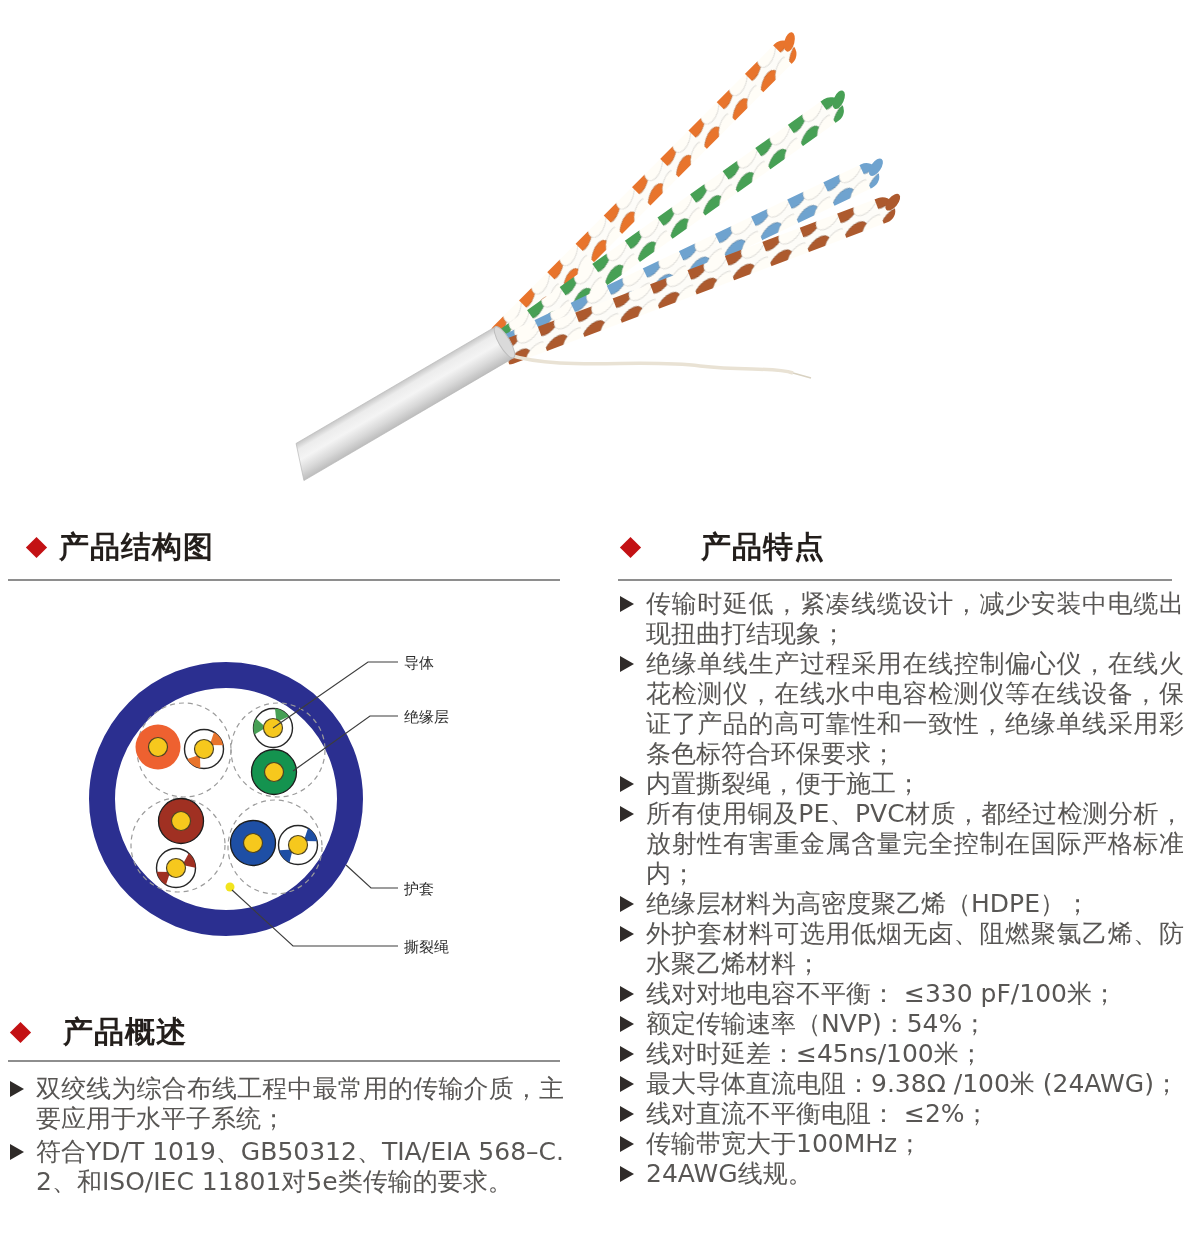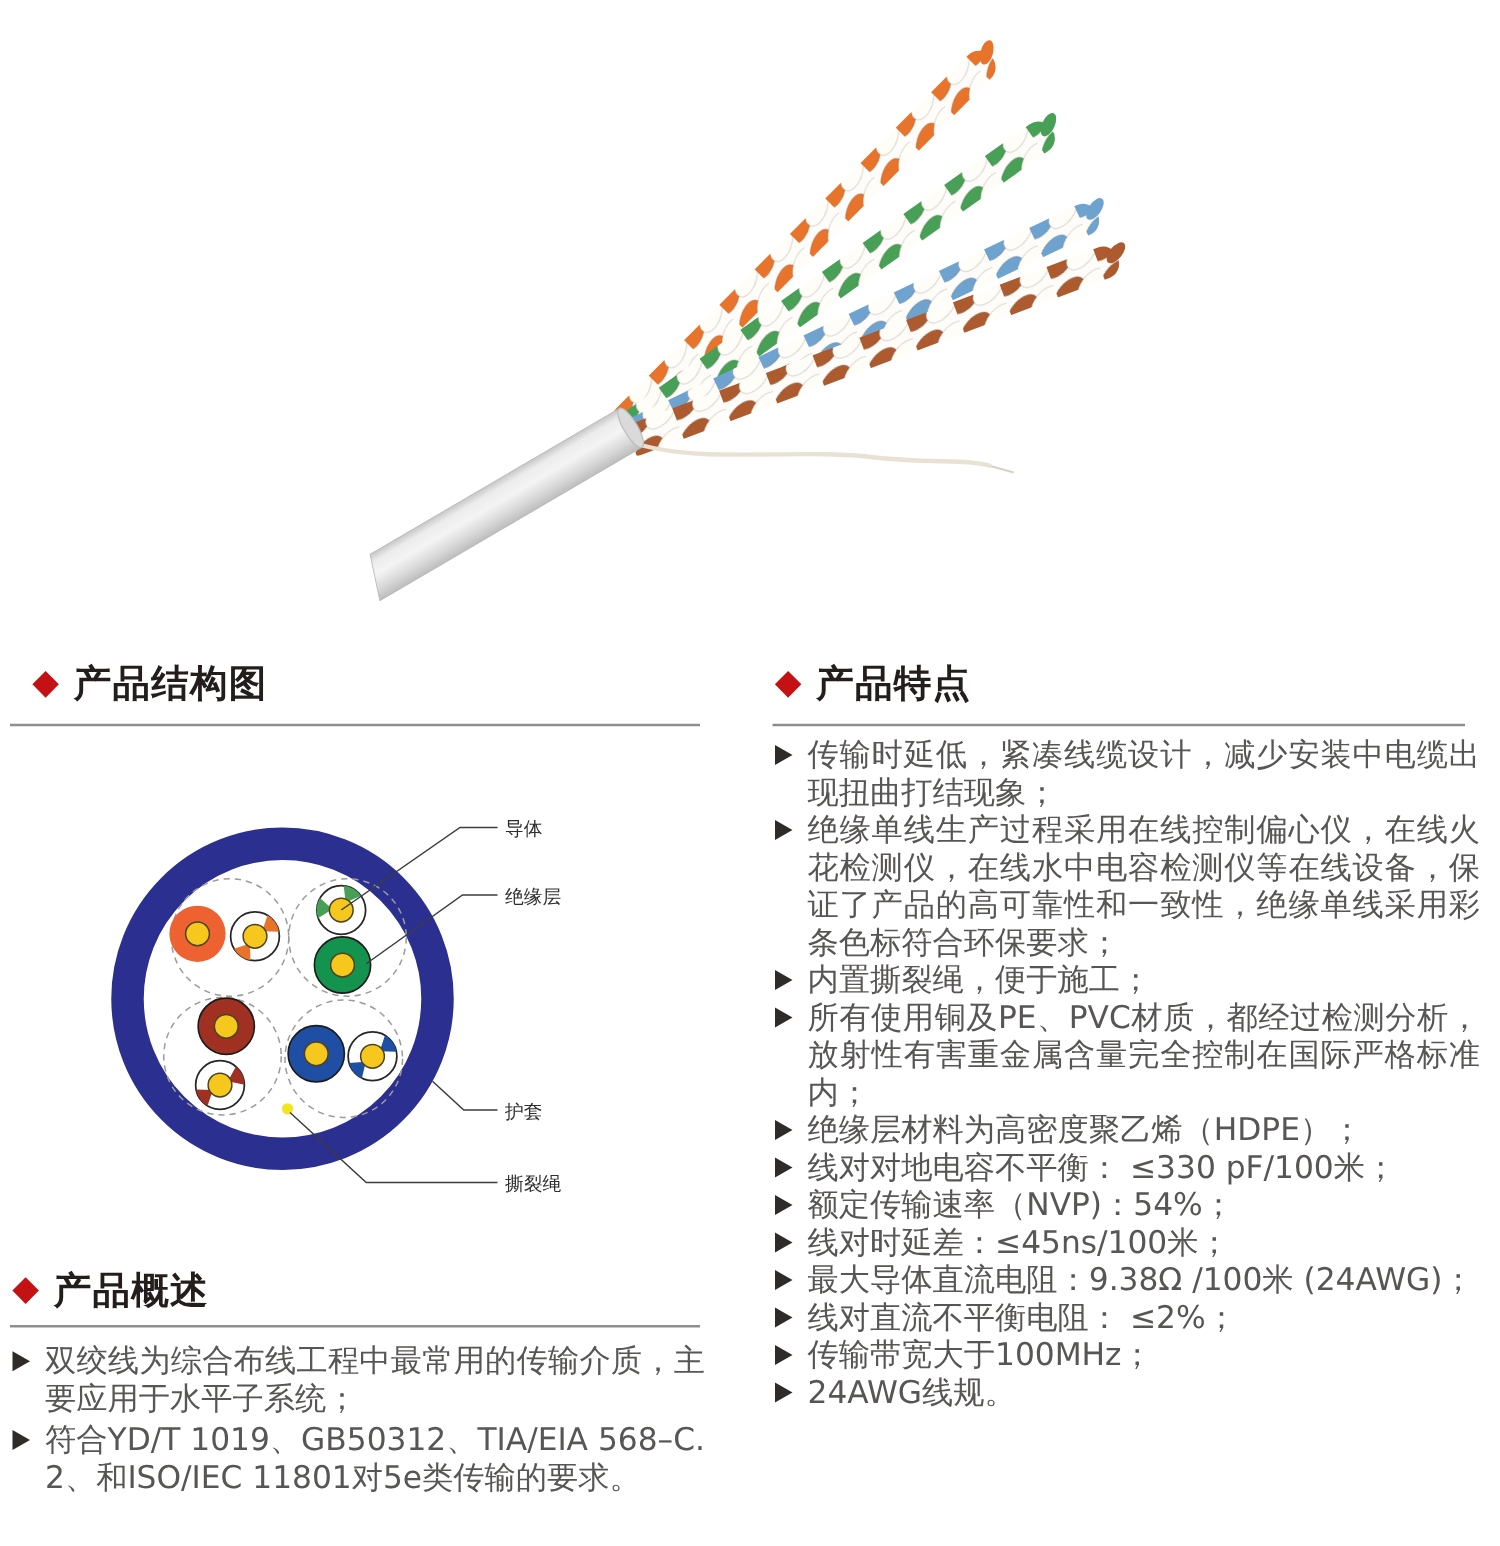--- a/index.html
+++ b/index.html
@@ -33,22 +33,22 @@
   .rule{position:absolute;height:2px;background:var(--rule);}
   
   .blist{position:absolute;list-style:none;margin:0;padding:0;}
   .blist li{display:flex;align-items:flex-start;}
   .tri{flex:none;width:0;height:0;border-left:14px solid #2f2b29;border-top:8.5px solid transparent;border-bottom:8.5px solid transparent;margin:7px 12px 0 2px;}
   .li-text{font-size:25px;line-height:30px;color:var(--body-text);word-break:break-all;text-align:justify;}
   #overview-list li{margin-bottom:3px;}
   #overview-list{left:8px;top:1074px;width:556px;}
   #features-list{left:618px;top:589px;width:566px;}
   #structure-header{left:24px;top:528px;}
-  #features-header{left:618px;top:528px;}
-  #overview-header{left:8px;top:1013px;}
+  #features-header{left:618px;top:528px;gap:48px;}
+  #overview-header{left:8px;top:1013px;gap:20px;}
   #structure-rule{left:8px;top:579px;width:552px;}
   #features-rule{left:618px;top:579px;width:554px;}
   #overview-rule{left:8px;top:1060px;width:552px;}
 </style>
 </head>
 <body>
 
 <svg id="cable-photo" viewBox="0 0 1200 500" aria-hidden="true">
   <defs>
     <linearGradient id="jacketGrad" x1="0" y1="0" x2="0" y2="1">
@@ -223,20 +223,24 @@
     <li>
       <span class="tri"></span>
       <span class="li-text">所有使用铜及PE、PVC材质，都经过检测分析，放射性有害重金属含量完全控制在国际严格标准内；</span>
     </li>
 
     <li>
       <span class="tri"></span>
       <span class="li-text">绝缘层材料为高密度聚乙烯（HDPE）；</span>
     </li>
 
+    <li>
+      <span class="tri"></span>
+      <span class="li-text">外护套材料可选用低烟无卤、阻燃聚氯乙烯、防水聚乙烯材料；</span>
+    </li>
 
 
     <li>
       <span class="tri"></span>
       <span class="li-text">线对对地电容不平衡： ≤330 pF/100米；</span>
     </li>
 
     <li>
       <span class="tri"></span>
       <span class="li-text">额定传输速率（NVP)：54%；</span>

